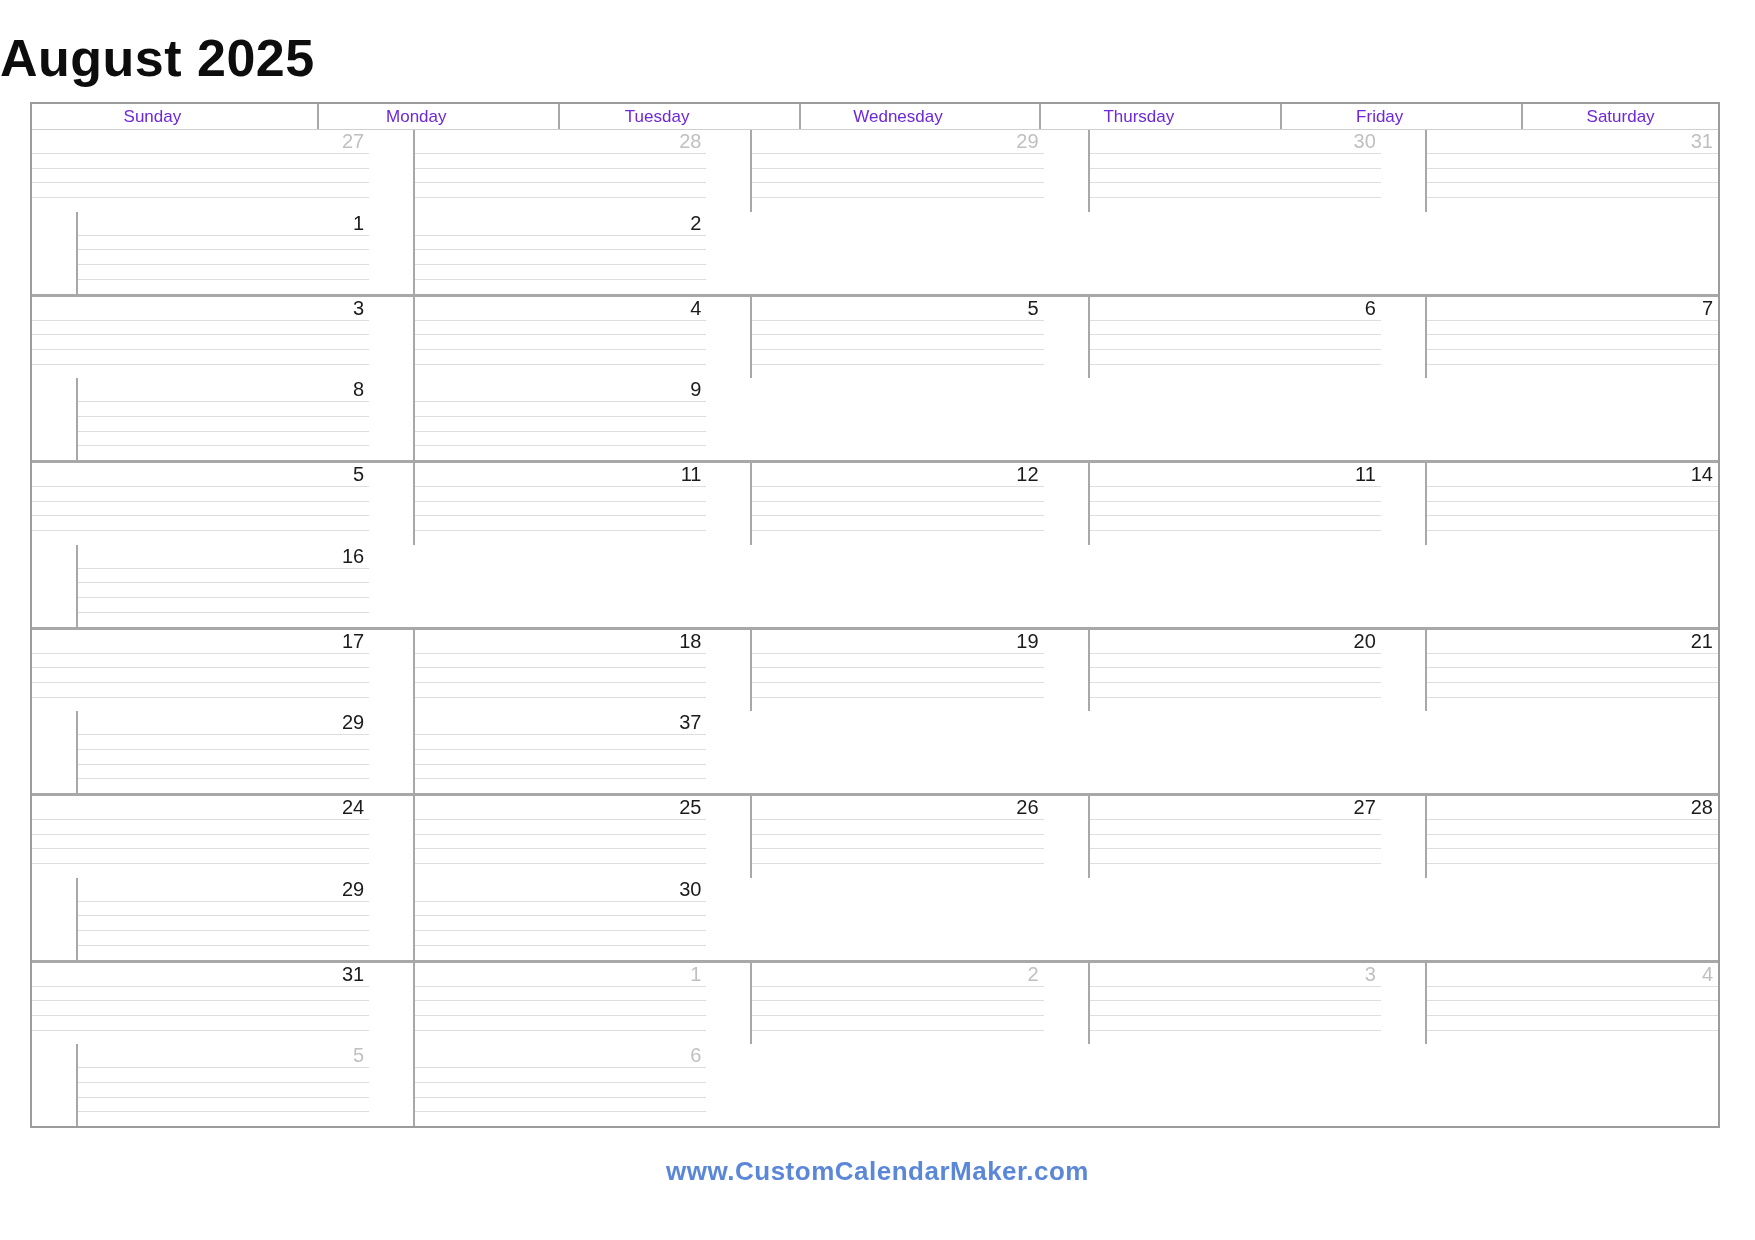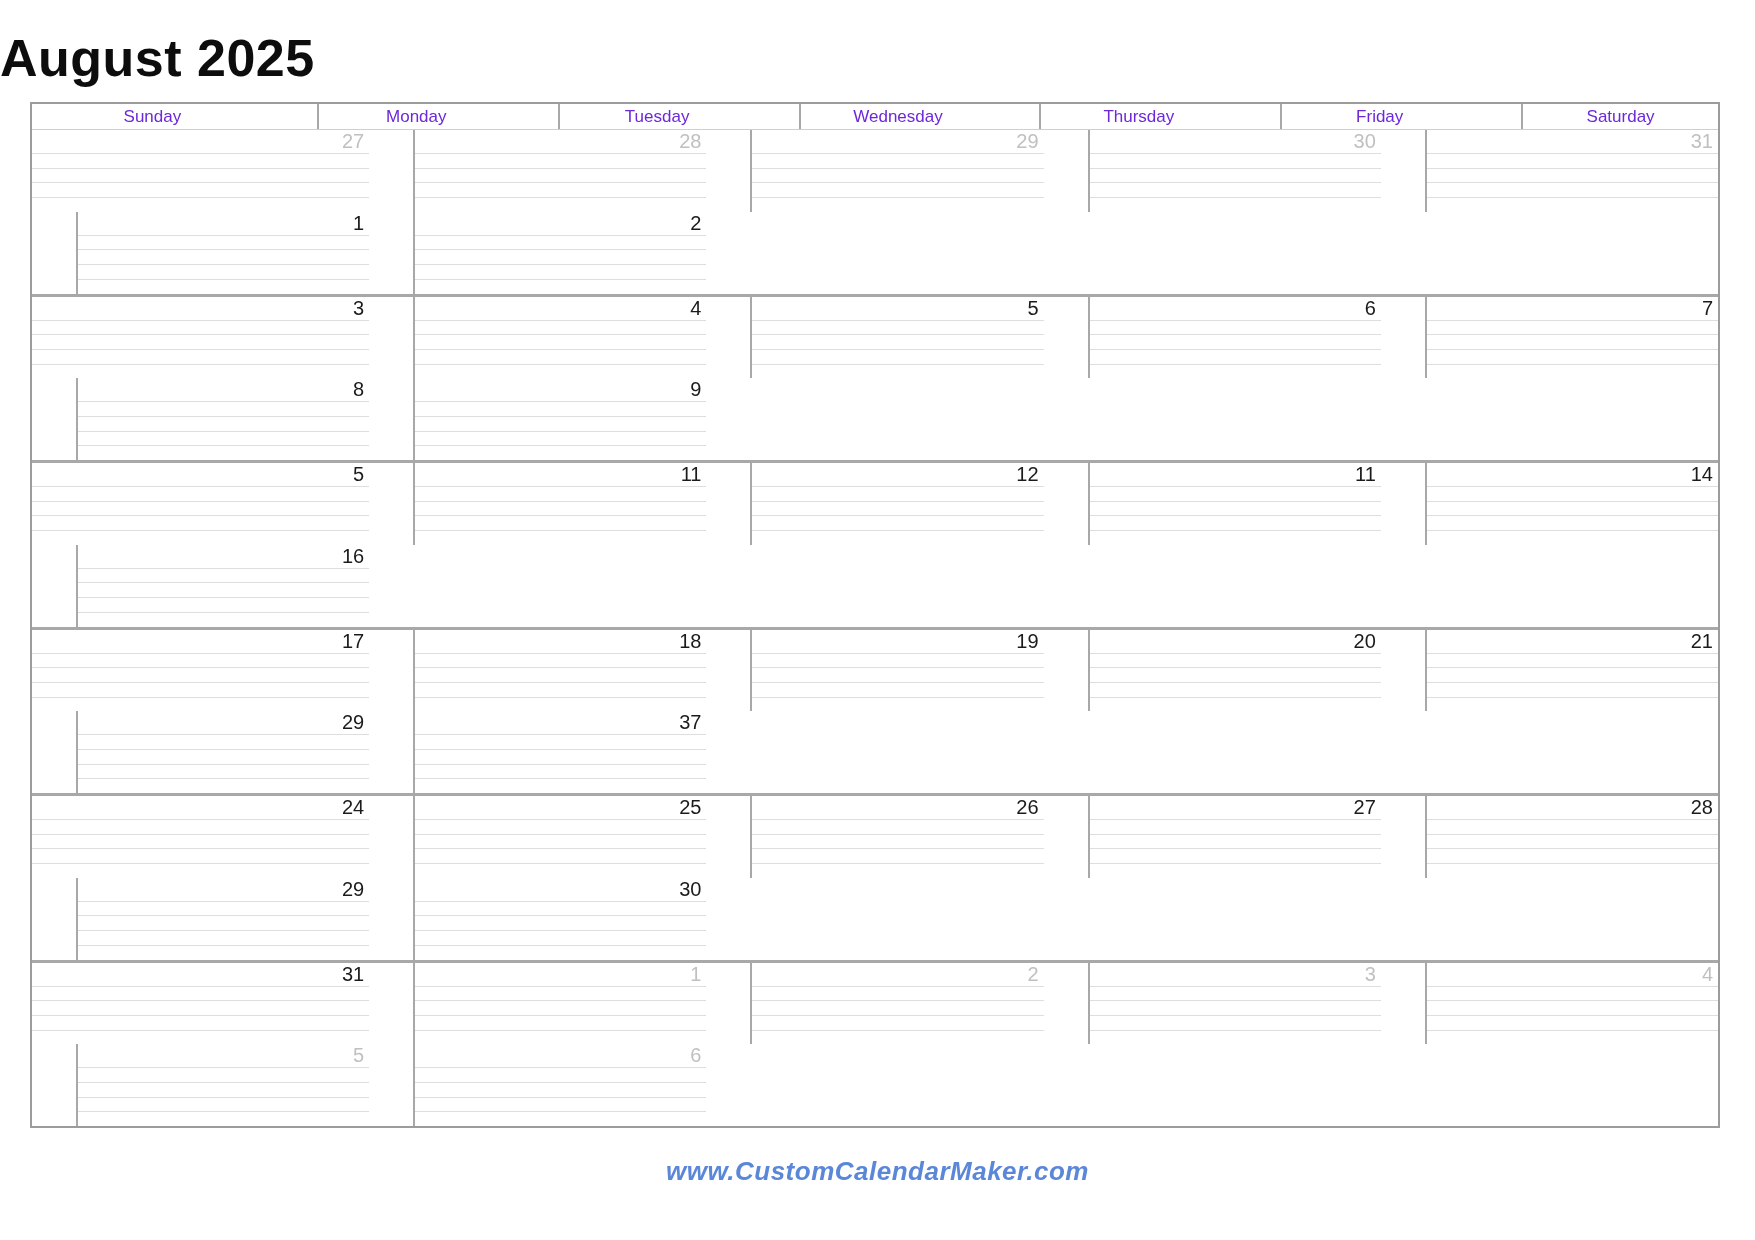--- a/index.html
+++ b/index.html
@@ -499,13 +499,13 @@
           <span class="date-num muted">6</span>
         </div>
         <div class="line"></div>
         <div class="line"></div>
         <div class="line"></div>
         <div class="line"></div>
       </div>
     </div>
   </div>
 
-<div class="footer" style="color: rgb(91, 135, 216); font-style: italic;">www.CustomCalendarMaker.com</div>
+<div class="footer" style="color: rgb(91, 135, 216);">www.CustomCalendarMaker.com</div>
 
 </body></html>

